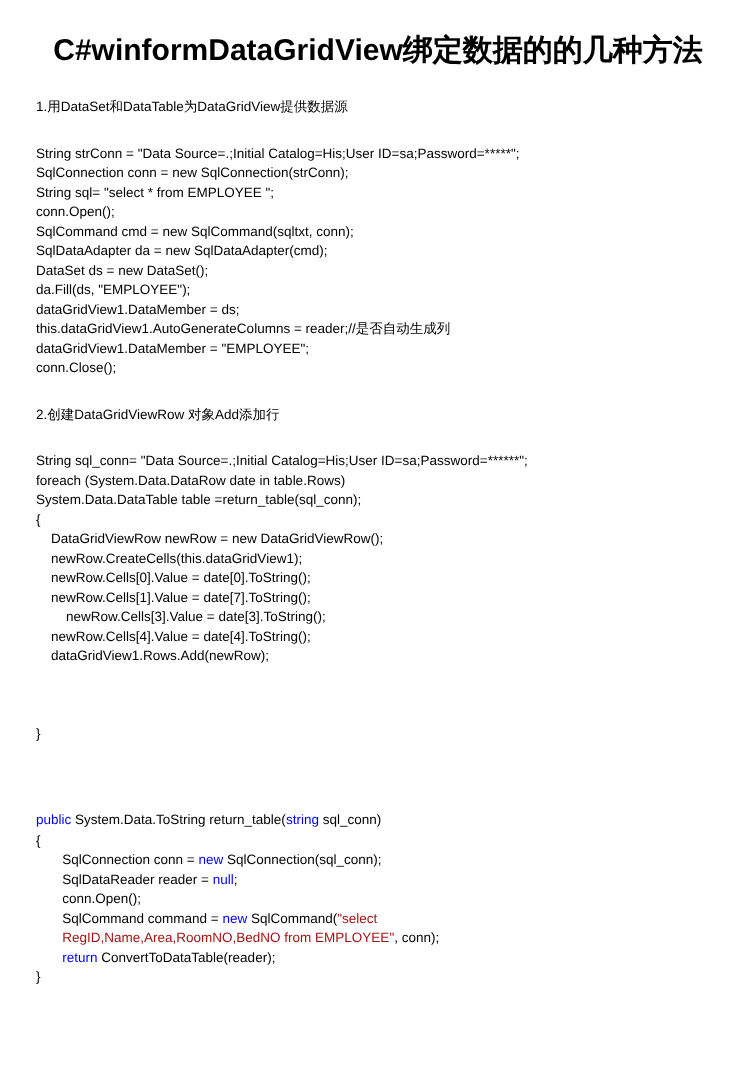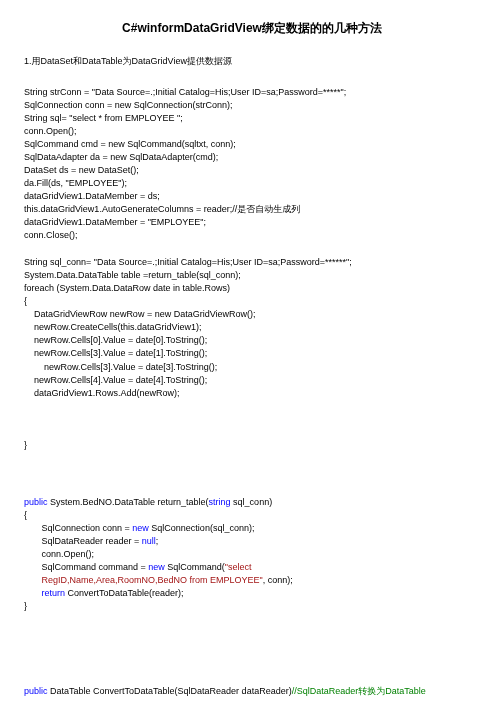--- a/index.html
+++ b/index.html
@@ -8,21 +8,21 @@
     font-family: Arial, sans-serif;
     background: #fff;
     width: 504px;
   }
   .page {
     padding: 20px 24px;
     width: 504px;
     box-sizing: border-box;
   }
   h1 {
-    font-size: 12px;
+    font-size: 20px;
     font-weight: bold;
     text-align: center;
     margin: 0 0 16px 0;
     color: #000;
   }
   .section-text {
     font-size: 9px;
     color: #000;
     margin: 18px 0;
     line-height: 1.4;
@@ -55,38 +55,39 @@
 </span><span class="black">conn.Open();
 </span><span class="black">SqlCommand cmd = </span><span class="black">new</span><span class="black"> SqlCommand(sqltxt, conn);
 </span><span class="black">SqlDataAdapter da = </span><span class="black">new</span><span class="black"> SqlDataAdapter(cmd);
 </span><span class="black">DataSet ds = </span><span class="black">new</span><span class="black"> DataSet();
 </span><span class="black">da.Fill(ds, "EMPLOYEE");
 </span><span class="black">dataGridView1.DataMember = ds;
 </span><span class="black">this.dataGridView1.AutoGenerateColumns = </span><span class="black">reader</span><span class="black">;//是否自动生成列
 </span><span class="black">dataGridView1.DataMember = "EMPLOYEE";
 </span><span class="black">conn.Close();</span></div>
 
+  <div class="section-text">2.创建DataGridViewRow 对象Add添加行</div>
   <div class="code-block"><span class="black">String sql_conn= "Data Source=.;Initial Catalog=His;User ID=sa;Password=******";
+</span><span class="black">foreach (System.Data.DataRow date in table.Rows)
 </span><span class="black">System.Data.DataTable table =return_table(sql_conn);
-</span><span class="black">foreach (System.Data.DataRow date in table.Rows)
 </span><span class="black">{
 </span><span class="black">    DataGridViewRow newRow = </span><span class="black">new </span><span class="black">DataGridViewRow();
 </span><span class="black">    newRow.CreateCells(</span><span class="black">this</span><span class="black">.dataGridView1);
 </span><span class="black">    </span><span class="black">newRow.Cells[0].Value = date[0].ToString();
-</span><span class="black">    </span><span class="black">newRow.Cells[3].Value = date[1].ToString();
+</span><span class="black">    </span><span class="black">newRow.Cells[1].Value = date[7].ToString();
 </span><span class="black">    </span><span class="black">    </span><span class="black">newRow.Cells[3].Value = date[3].ToString();
 </span><span class="black">    </span><span class="black">newRow.Cells[4].Value = date[4].ToString();
 </span><span class="black">    dataGridView1.Rows.Add(newRow);
 </span><span class="black">
 </span><span class="black">
 </span><span class="black">
 </span><span class="black">}</span></div>
 
   <div class="gap"></div>
-  <div class="code-block"><span class="blue">public</span><span class="black"> System.BedNO.DataTable return_table(</span><span class="blue">string</span><span class="black"> sql_conn)
+  <div class="code-block"><span class="blue">public</span><span class="black"> System.Data.ToString return_table(</span><span class="blue">string</span><span class="black"> sql_conn)
 </span><span class="black">{
 </span><span class="black">       SqlConnection conn = </span><span class="blue">new</span><span class="black"> SqlConnection(sql_conn);
 </span><span class="black">       SqlDataReader reader = </span><span class="blue">null</span><span class="black">;
 </span><span class="black">       conn.Open();
 </span><span class="black">       SqlCommand command = </span><span class="blue">new</span><span class="black"> SqlCommand(</span><span class="red">"select</span><span class="black">
 </span><span class="black">       </span><span class="red">RegID,Name,Area,RoomNO,BedNO from EMPLOYEE"</span><span class="black">, conn);
 </span><span class="black">       </span><span class="blue">return</span><span class="black"> ConvertToDataTable(reader);
 </span><span class="black">}</span></div>
 
   <div class="gap"></div>

